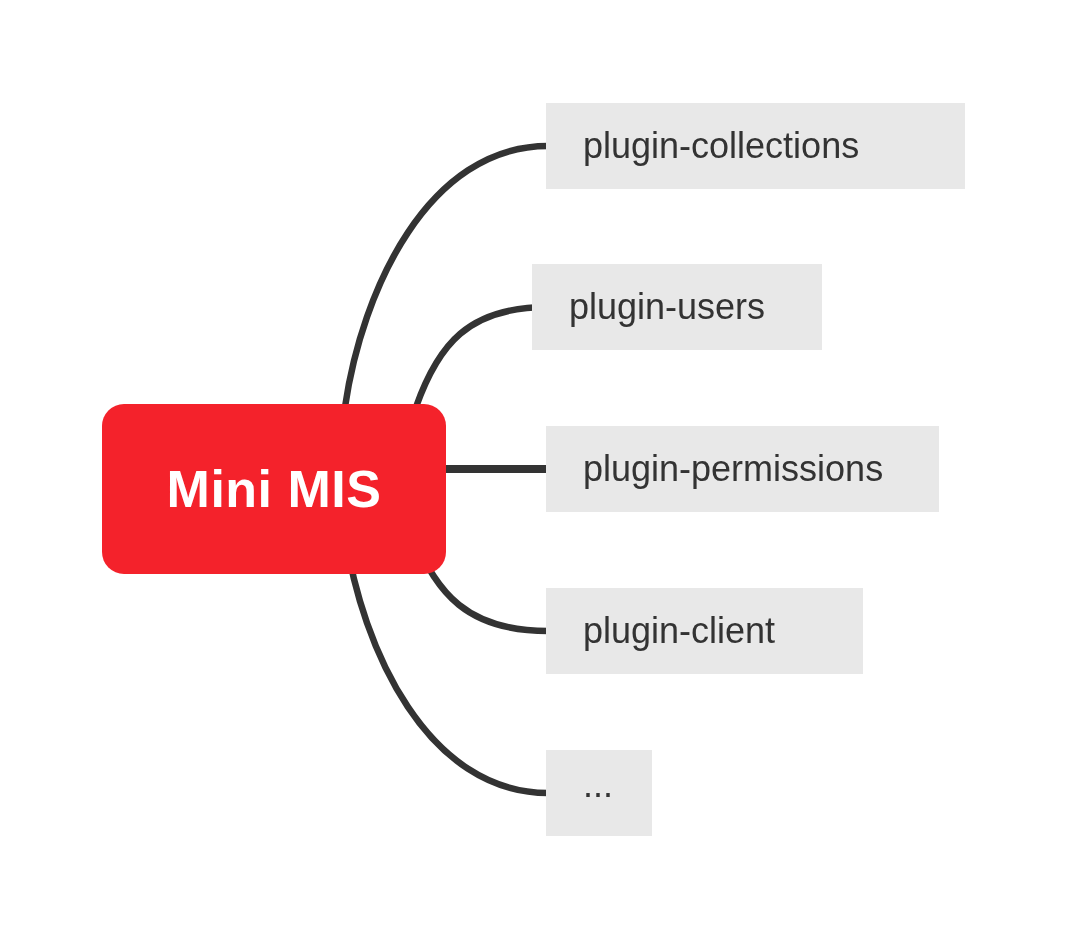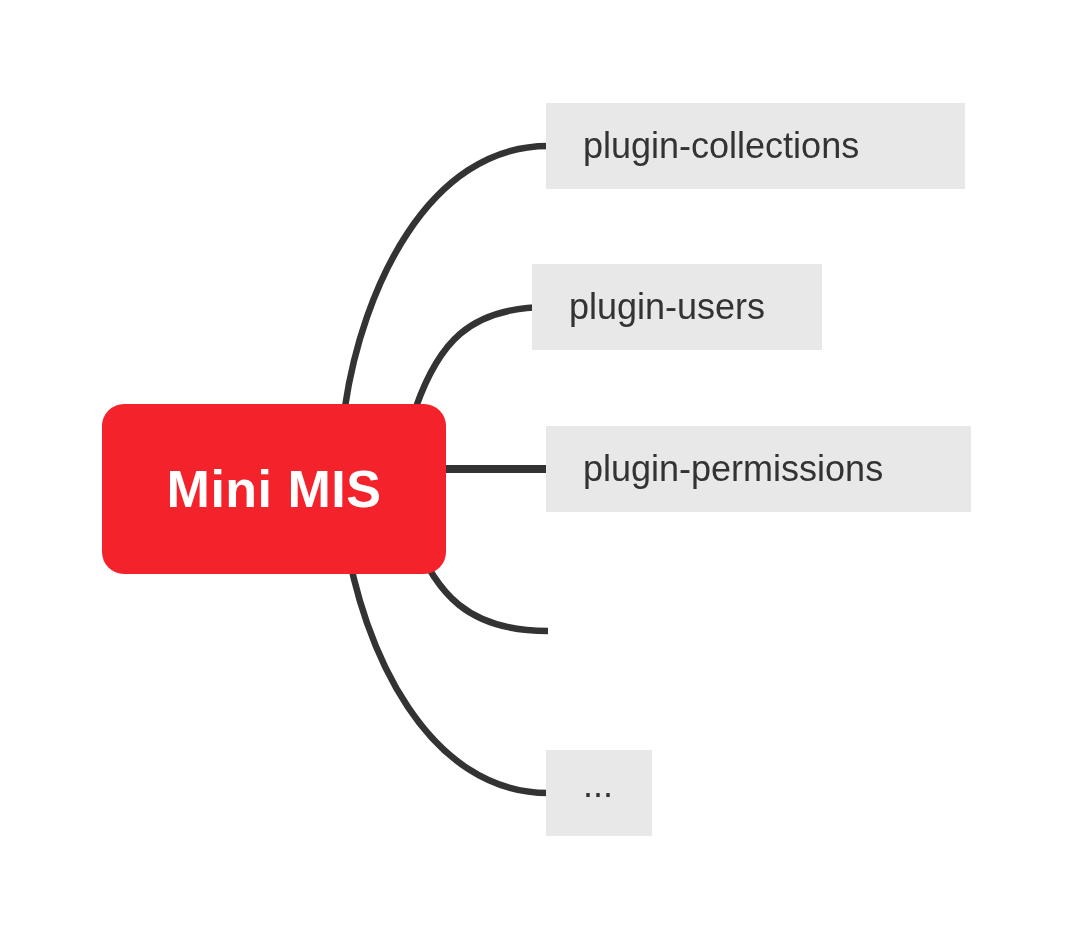--- a/index.html
+++ b/index.html
@@ -67,21 +67,21 @@
     padding-right: 37px;
   }
   .child-node .label {
     color: var(--child-text);
     font-size: 36px;
     font-weight: 400;
     white-space: nowrap;
   }
   .node-collections { left: 546px; top: 103px; width: 419px; }
   .node-users       { left: 532px; top: 264px; width: 290px; }
-  .node-permissions { left: 546px; top: 426px; width: 425px; }
+  .node-permissions { left: 546px; top: 426px; width: 393px; }
   .node-client      { left: 546px; top: 588px; width: 317px; }
   .node-more        { left: 546px; top: 750px; width: 106px; }
   .node-more .label { transform: translateY(-8px); }
 </style>
 </head>
 <body>
 
 <div class="canvas">
 
   <svg class="connectors" viewBox="0 0 1082 940" xmlns="http://www.w3.org/2000/svg">
@@ -101,18 +101,21 @@
   </div>
 
   <div class="node child-node node-users">
     <span class="label">plugin-users</span>
   </div>
 
   <div class="node child-node node-permissions">
     <span class="label">plugin-permissions</span>
   </div>
 
+  <div class="node child-node node-client">
+    <span class="label">plugin-client</span>
+  </div>
 
   <div class="node child-node node-more">
     <span class="label">...</span>
   </div>
 
 </div>
 
 </body></html>

